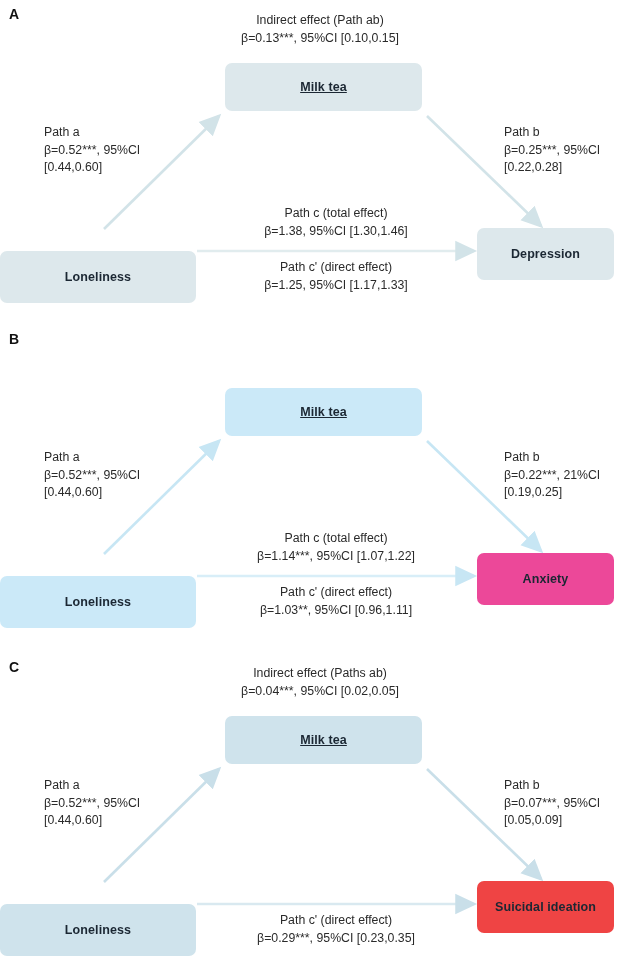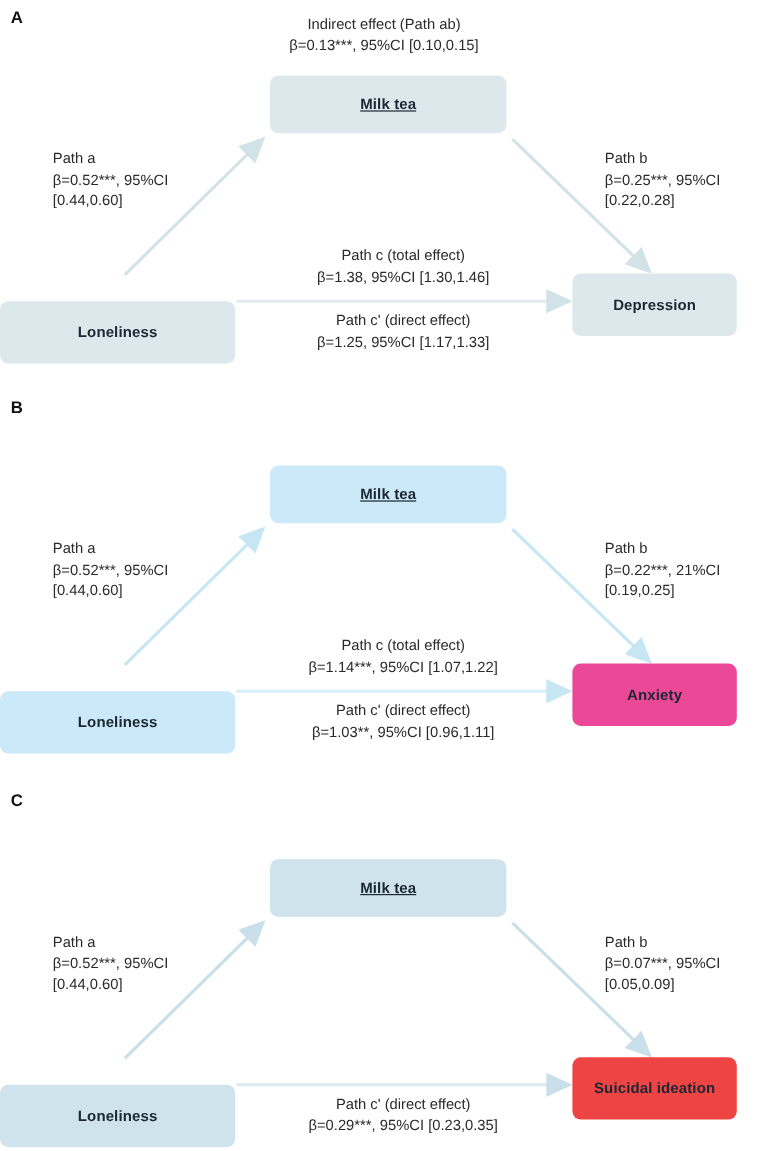--- a/index.html
+++ b/index.html
@@ -183,20 +183,22 @@
         <path d="M0,0.6 L8.4,4.5 L0,8.4 Z" fill="#c9dfe9"></path>
       </marker>
     </defs>
     <line x1="104" y1="229" x2="219" y2="116" stroke="#c9dfe9" stroke-width="2.6" marker-end="url(#ah-c)"></line>
     <line x1="427" y1="116" x2="541" y2="226" stroke="#c9dfe9" stroke-width="2.6" marker-end="url(#ah-c)"></line>
     <line x1="197" y1="251" x2="474" y2="251" stroke="#d9e9f0" stroke-width="2.6" marker-end="url(#ah-c)"></line>
   </svg>
 
   <div class="panel-label">C</div>
 
+  <div class="txt center t-indirect"><span>Indirect effect (Paths ab)</span>
+<span>β=0.04***, 95%CI [0.02,0.05]</span></div>
 
   <div class="node node-mediator" style="background:#cfe3ec">
     <span>Milk tea</span>
   </div>
 
   <div class="node node-predictor" style="background:#cfe3ec">
     <span>Loneliness</span>
   </div>
 
   <div class="node node-outcome" style="background:#ef4444">

